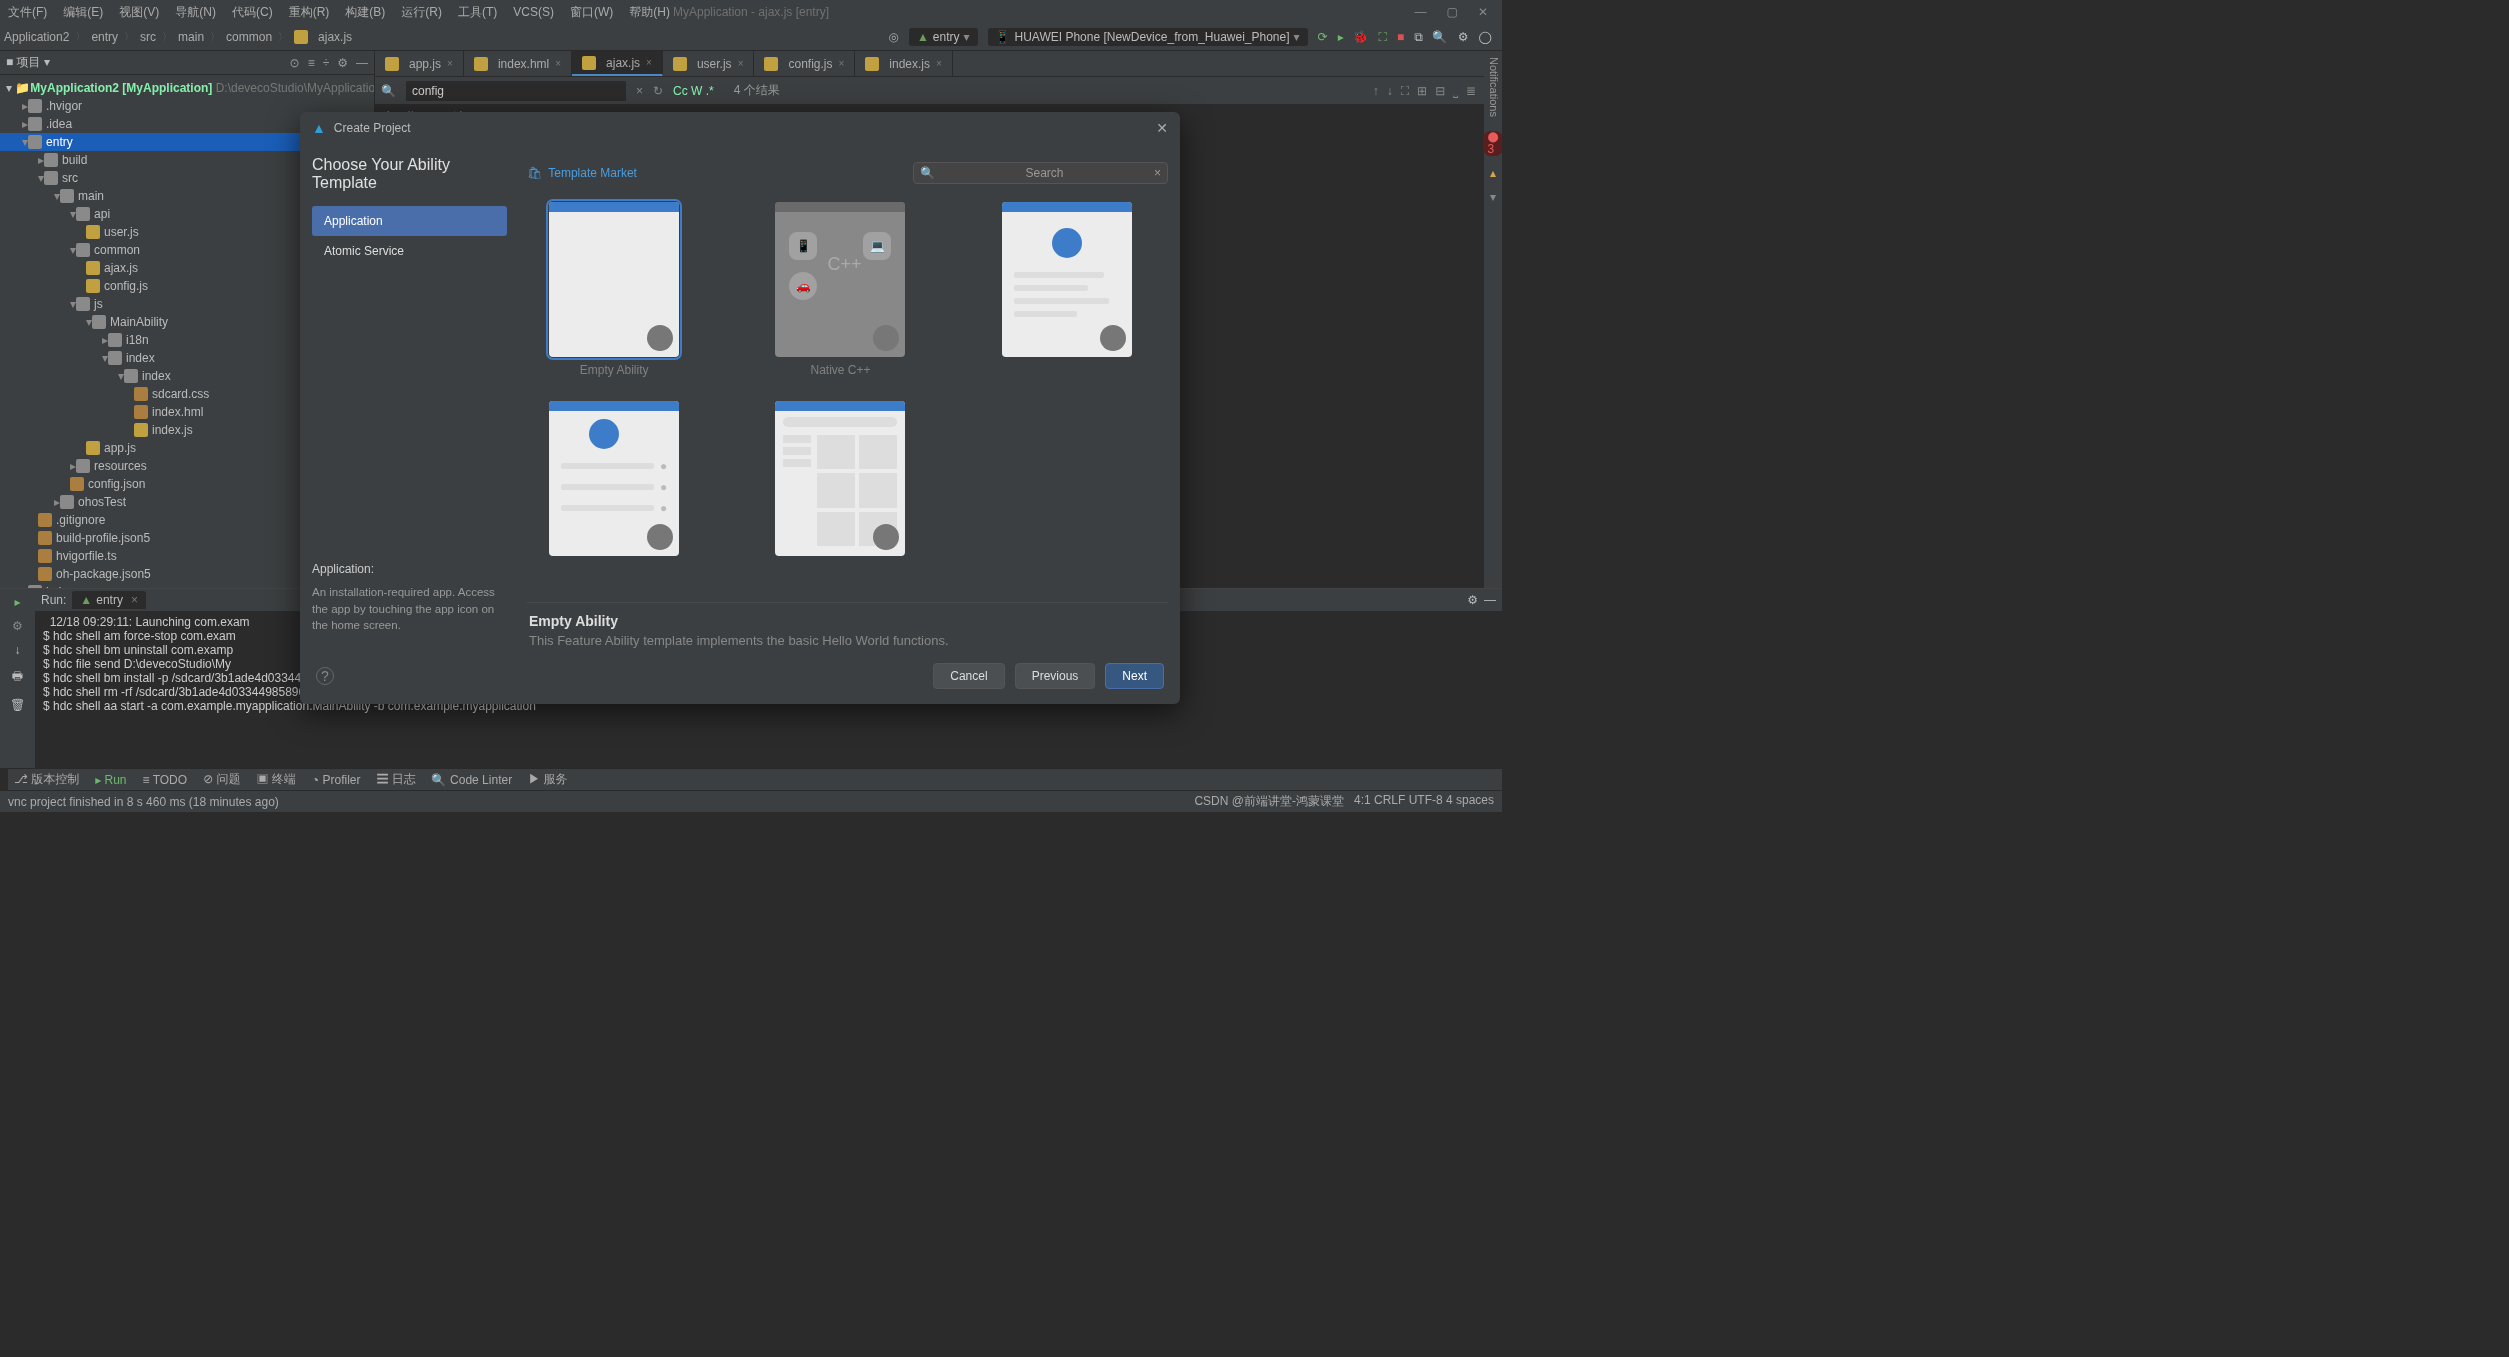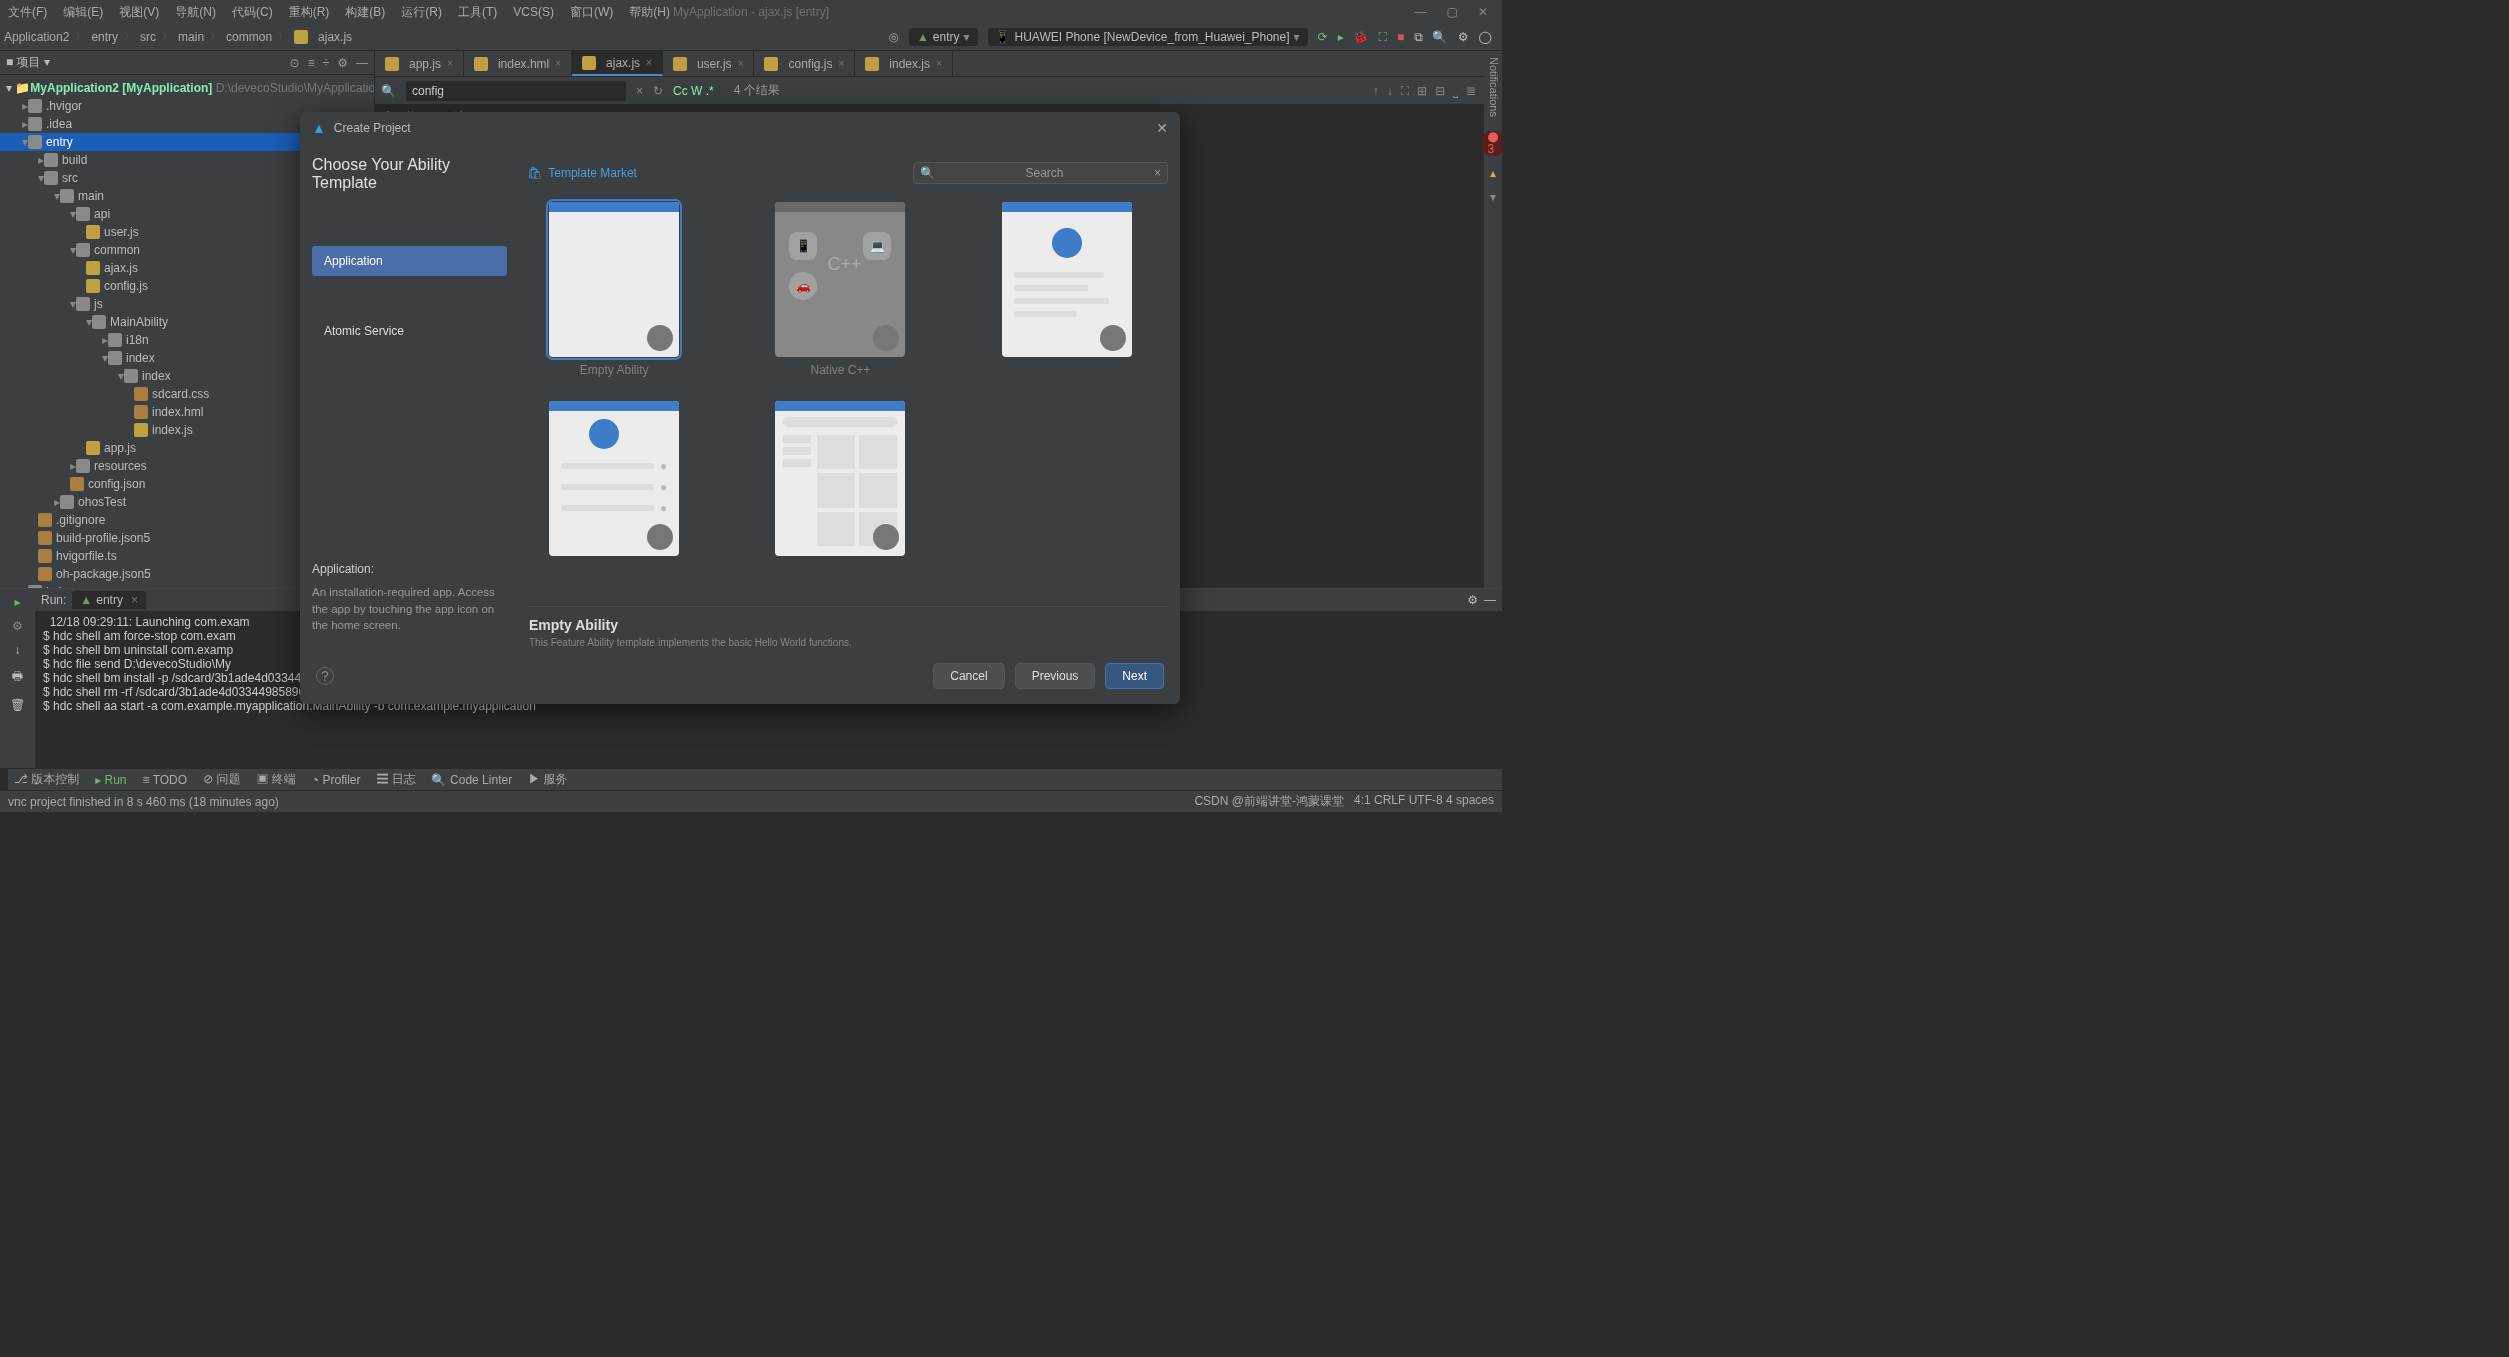--- a/index.html
+++ b/index.html
@@ -50,21 +50,21 @@
 .sb-right { margin-left:auto; display:flex; gap:10px; }
 
 .dialog { position:absolute; left:300px; top:112px; width:880px; height:592px; background:#3c3f41; box-shadow:0 8px 30px rgba(0,0,0,.6); border-radius:6px; display:flex; flex-direction:column; z-index:50; }
 .dlg-titlebar { height:32px; display:flex; align-items:center; padding:0 12px; }
 .dlg-titlebar .t-icon { color:#2f9fd8; margin-right:8px; font-size:14px; }
 .dlg-close { margin-left:auto; color:#aaa; font-size:14px; }
 .dlg-body { flex:1; display:flex; padding:0 12px; overflow:hidden; }
 .dlg-left { width:195px; display:flex; flex-direction:column; }
 .dlg-heading { color:#e0e0e0; font-size:16px; padding:12px 0 14px; }
 .cat-list { display:flex; flex-direction:column; }
-.cat-item { padding:8px 12px; color:#ddd; border-radius:3px;margin-top:40px; }
+.cat-item { padding:8px 12px; color:#ddd; border-radius:3px; }
 .cat-item.active { background:#4a6ea9; color:#fff; }
 .dlg-desc { margin-top:auto; padding-bottom:14px; }
 .dlg-desc h4 { color:#ccc; font-weight:normal; margin-bottom:8px; }
 .dlg-desc p { color:#999; font-size:11.5px; line-height:1.45; }
 .dlg-right { flex:1; display:flex; flex-direction:column; padding-left:20px; }
 .dlg-right-head { display:flex; align-items:center; padding:18px 0 12px; gap:10px; }
 .mkt-link { color:#4a9de0; display:flex; align-items:center; gap:6px; }
 .search-box { margin-left:auto; background:#444; border:1px solid #555; border-radius:4px; padding:3px 6px; display:flex; align-items:center; gap:6px; width:255px; }
 .search-box input { background:transparent; border:none; color:#ccc; flex:1; outline:none;text-align:center; }
 .search-box input::placeholder { color:#999; }
@@ -72,21 +72,21 @@
 .tmpl { display:flex; flex-direction:column; align-items:center; gap:6px; }
 .tmpl-thumb { width:130px; height:155px; background:#ececec; border-radius:4px; position:relative; overflow:hidden; }
 .tmpl.selected .tmpl-thumb { outline:2px solid #3d7cc8; outline-offset:1px; }
 .tmpl-thumb .tbar { height:10px; background:#3d7cc8; }
 .tmpl-thumb .bubble { position:absolute; bottom:6px; right:6px; width:26px; height:26px; border-radius:50%; background:#777; }
 .tmpl .label { color:#808080; font-size:12px; }
 .native .tmpl-thumb { background:#888; }
 .native .circ { width:28px; height:28px; border-radius:6px; background:#a1a1a1; position:absolute; display:flex; align-items:center; justify-content:center; }
 .tmpl-footer { border-top:1px solid #4a4a4a; padding:10px 2px 0; }
 .tmpl-footer h3 { color:#ddd; font-size:14px; font-weight:600; }
-.tmpl-footer p { color:#888; font-size:10px; margin-top:4px; }
+.tmpl-footer p { color:#888; font-size:13px; margin-top:4px; }
 .dlg-buttons { height:56px; display:flex; align-items:center; padding:0 16px; gap:10px; }
 .help-ic { color:#888; font-size:14px; border:1px solid #666; border-radius:50%; width:18px; height:18px; display:flex; align-items:center; justify-content:center; }
 .btn { padding:5px 16px; border-radius:4px; border:1px solid #555; background:#4c4f51; color:#ddd; }
 .btn.primary { background:#365880; border-color:#4a6ea9; color:#fff; }
 .btn-spacer { flex:1; }
 .content-rows { position:absolute; top:56px; left:12px; right:12px; display:flex; flex-direction:column; gap:7px; }
 .row-bar { height:6px; background:#ddd; border-radius:2px; }
 .avatar-circle { width:30px; height:30px; border-radius:50%; background:#3d7cc8; position:absolute; }
 .notif-tab { position:absolute; right:0; top:51px; writing-mode:vertical-rl; background:#3c3f41; padding:6px 2px; color:#999; font-size:11px; }
 </style>

